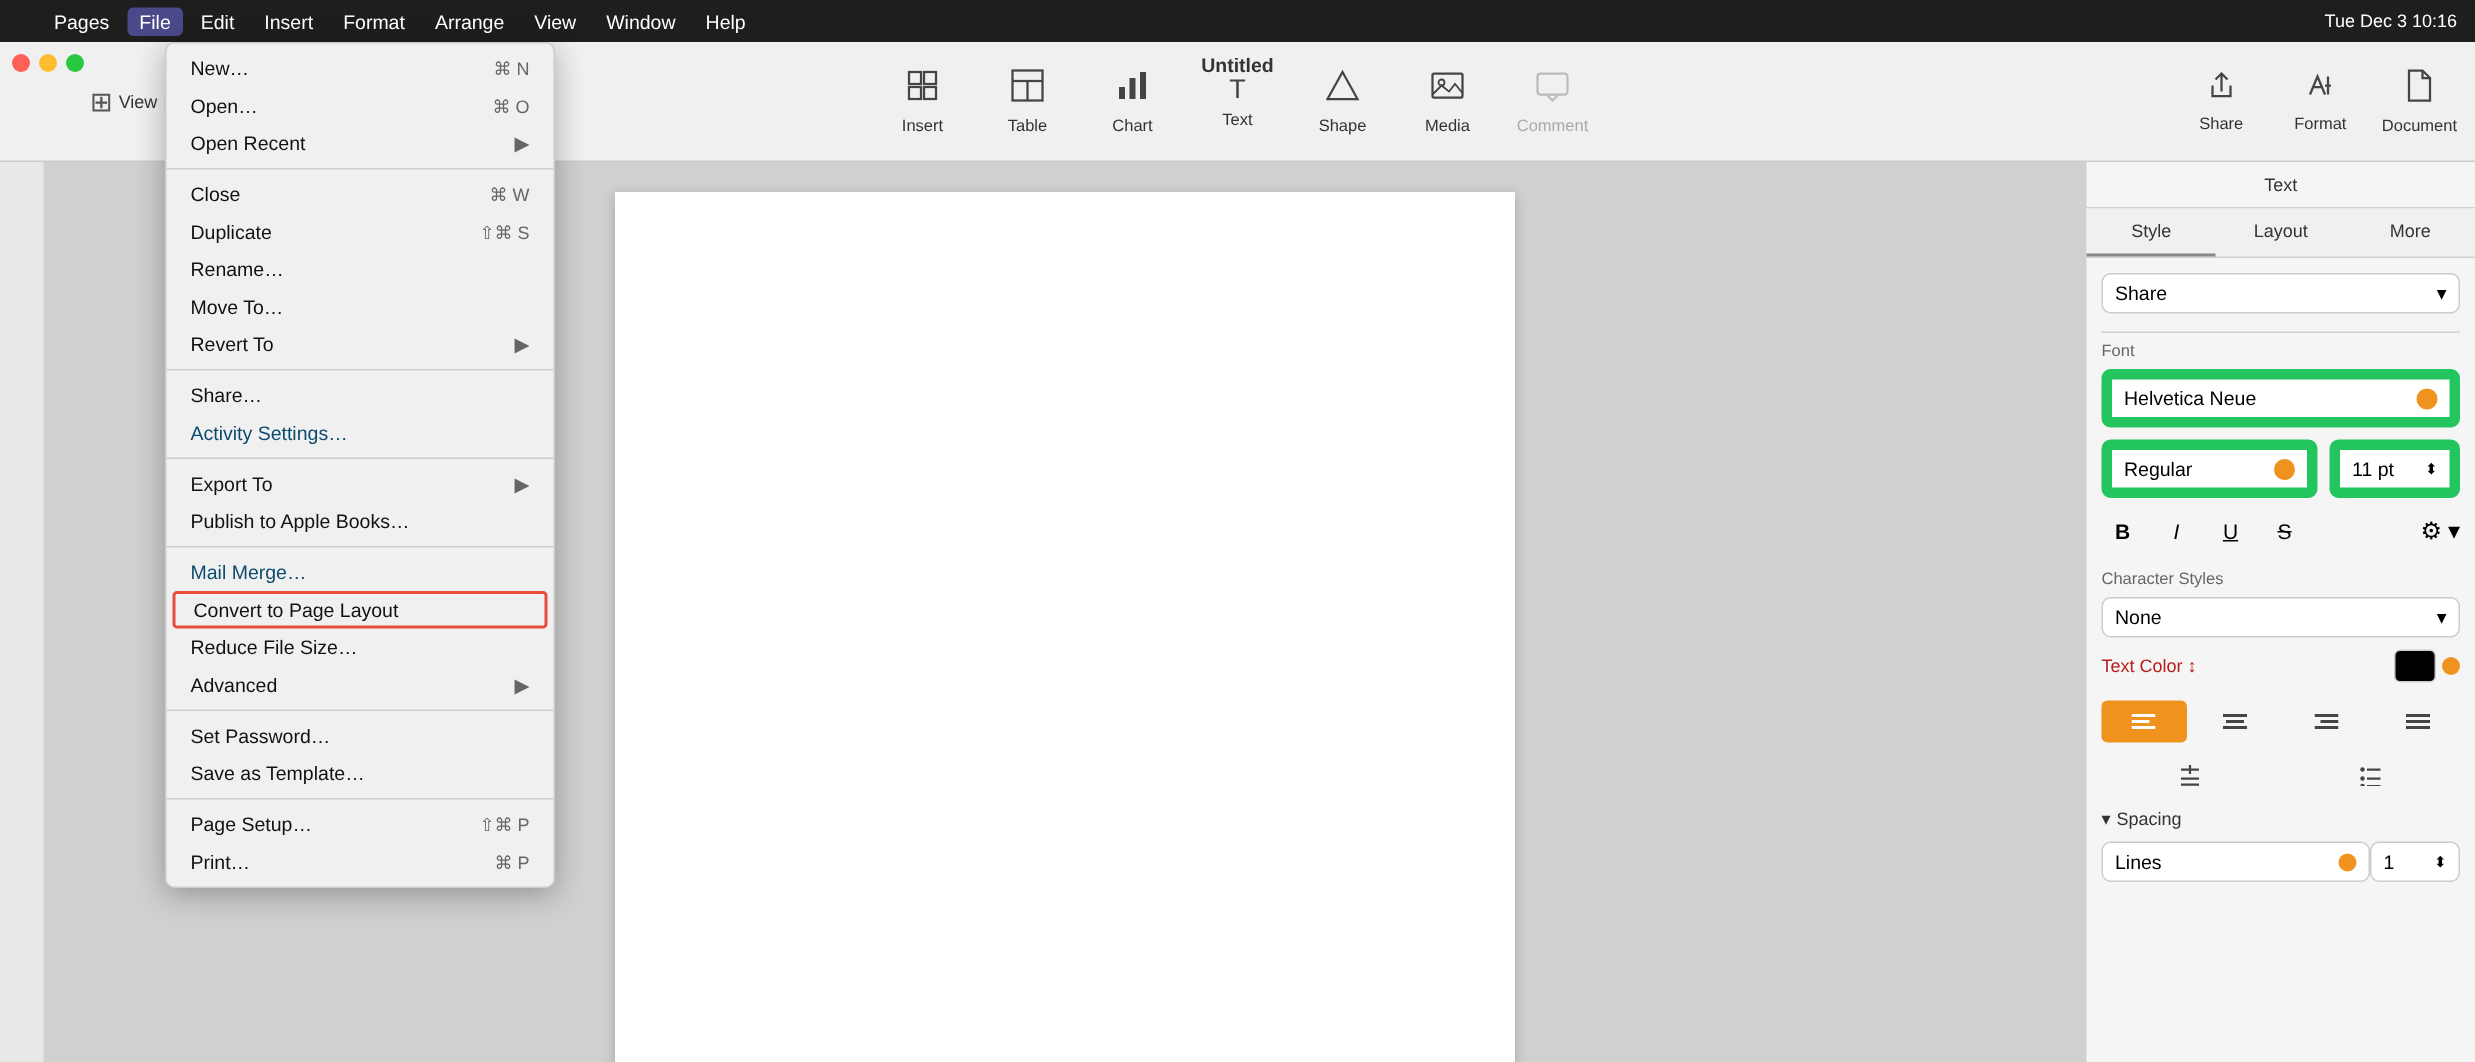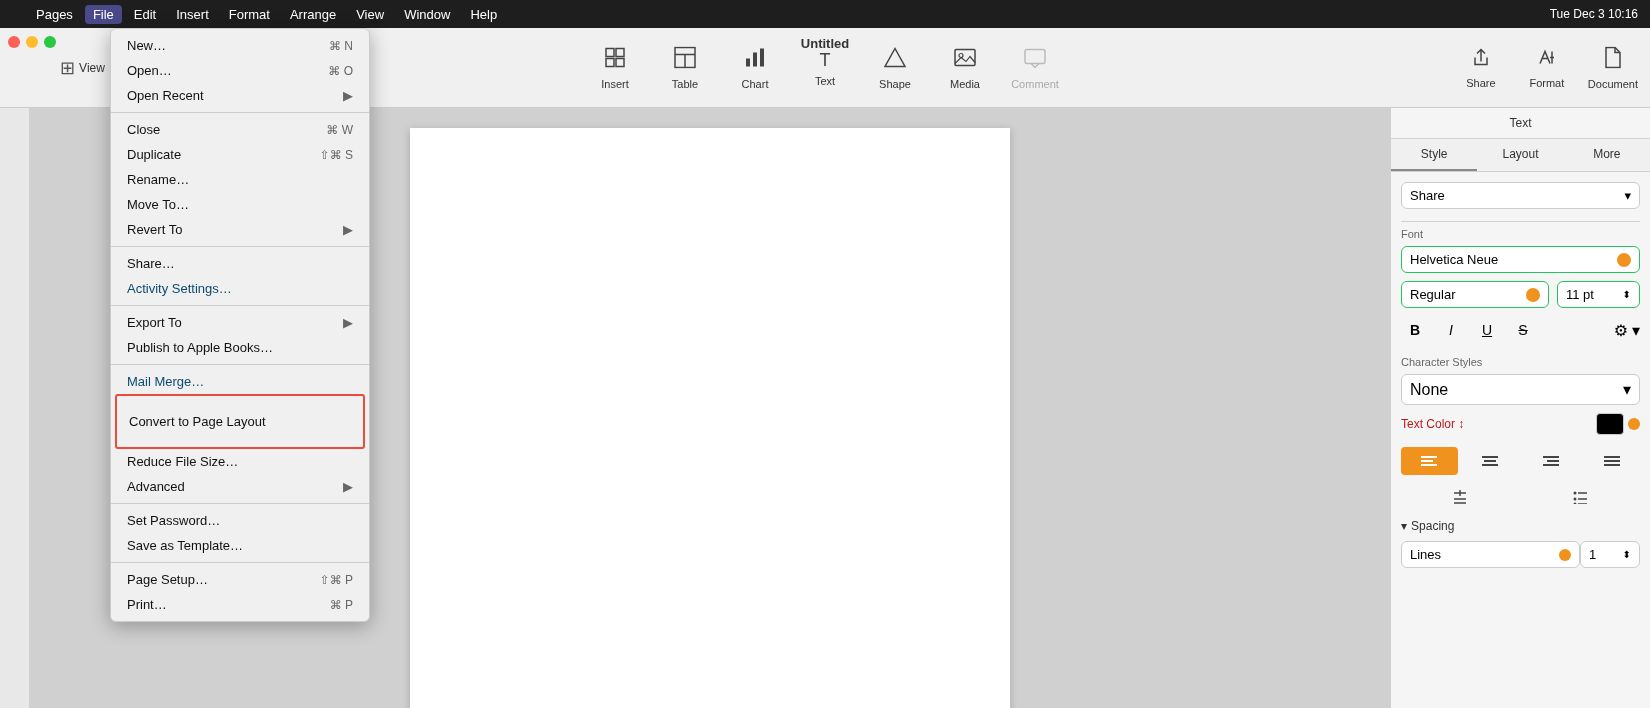--- a/index.html
+++ b/index.html
@@ -198,21 +198,21 @@
       cursor: pointer;
     }
     .panel-row {
       display: flex;
       gap: 8px;
       margin-bottom: 8px;
     }
     .panel-row-item {
       flex: 1;
       background: #fff;
-      border: 1px solid #22c55e;
+      border: 7px solid #22c55e;
       border-radius: 6px;
       padding: 5px 8px;
       font-size: 13px;
       display: flex;
       justify-content: space-between;
       align-items: center;
       cursor: pointer;
     }
     .font-style-row {
       display: flex;
@@ -238,21 +238,21 @@
     .font-btn.strikethrough { text-decoration: line-through; }
     .char-styles-row {
       margin-bottom: 8px;
     }
     .char-styles-dropdown {
       width: 100%;
       background: #fff;
       border: 1px solid #ccc;
       border-radius: 6px;
       padding: 5px 8px;
-      font-size: 16px;
+      font-size: 13px;
       display: flex;
       justify-content: space-between;
       align-items: center;
       cursor: pointer;
     }
     .text-color-row {
       display: flex;
       align-items: center;
       justify-content: space-between;
       margin-bottom: 12px;
@@ -727,21 +727,21 @@
     <span>Export To</span>
     <span class="arrow">▶</span>
   </div>
   <div class="menu-item">
     <span>Publish to Apple Books…</span>
   </div>
   <div class="menu-separator"></div>
   <div class="menu-item disabled">
     <span>Mail Merge…</span>
   </div>
-  <div class="menu-item highlighted" style="border:2px solid #e74c3c;border-radius:3px;margin:0 4px;padding:18px 12px;">
+  <div class="menu-item highlighted" style="border:2px solid #e74c3c;border-radius:3px;margin:0 4px;padding:3px 12px;">
     <span>Convert to Page Layout</span>
   </div>
   <div class="menu-item">
     <span>Reduce File Size…</span>
   </div>
   <div class="menu-item">
     <span>Advanced</span>
     <span class="arrow">▶</span>
   </div>
   <div class="menu-separator"></div>

